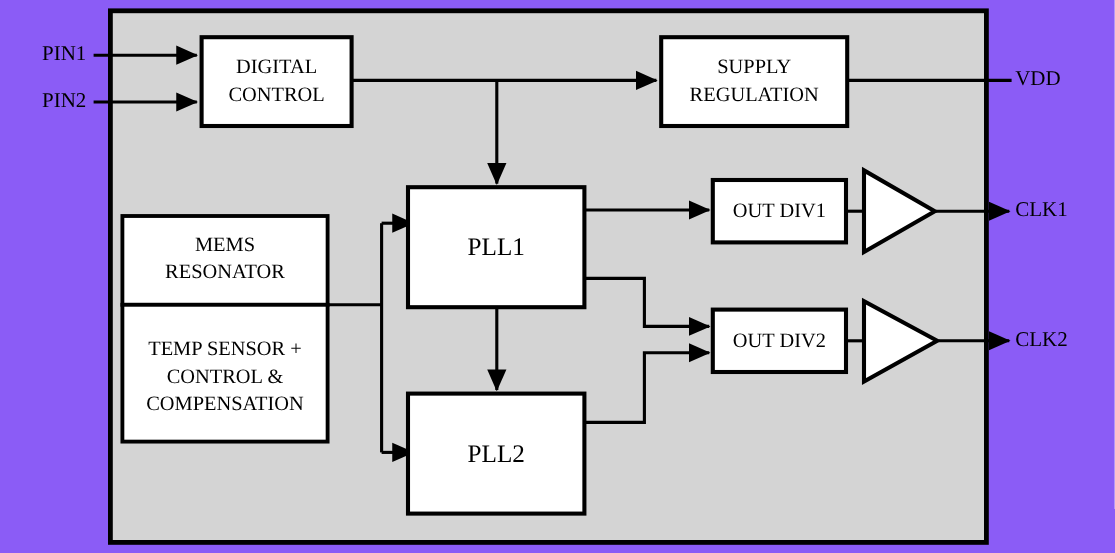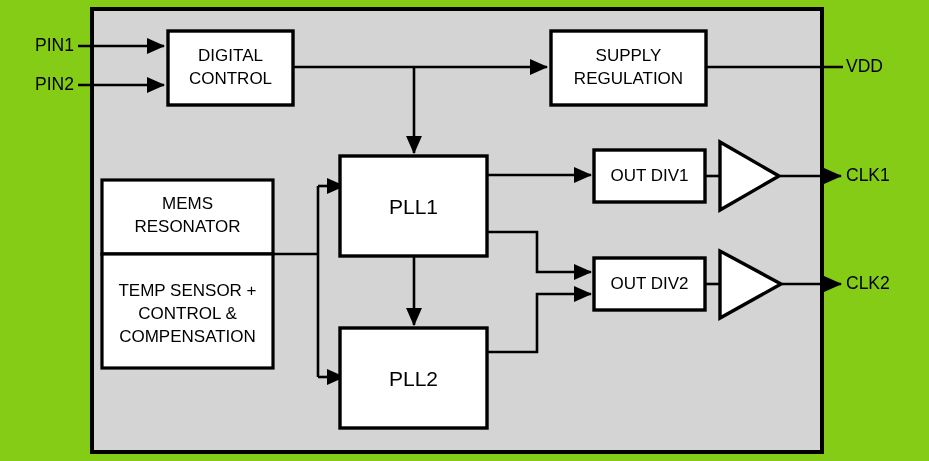--- a/index.html
+++ b/index.html
@@ -1,17 +1,17 @@
 <!DOCTYPE html>
 <html><head>
 <meta charset="utf-8">
 <style>
   html,body{margin:0;padding:0;background:#ffffff;}
-  #root{position:relative;width:929px;height:461px;background:#84cc16;
-        font-family:Liberation Sans, sans-serif;overflow:hidden;}
+  #root{position:relative;width:929px;height:461px;background:#8b5cf6;
+        font-family:Liberation Serif, serif;overflow:hidden;}
   #diagram{position:absolute;left:0;top:0;width:929px;height:461px;}
   .blk-label{font-size:17px;fill:#000;text-anchor:middle;dominant-baseline:middle;}
   .blk-label-lg{font-size:21px;fill:#000;text-anchor:middle;dominant-baseline:middle;}
   .pin-label{font-size:17.5px;fill:#000;dominant-baseline:middle;}
 </style>
 </head>
 <body>
 
 <div id="root">
 

